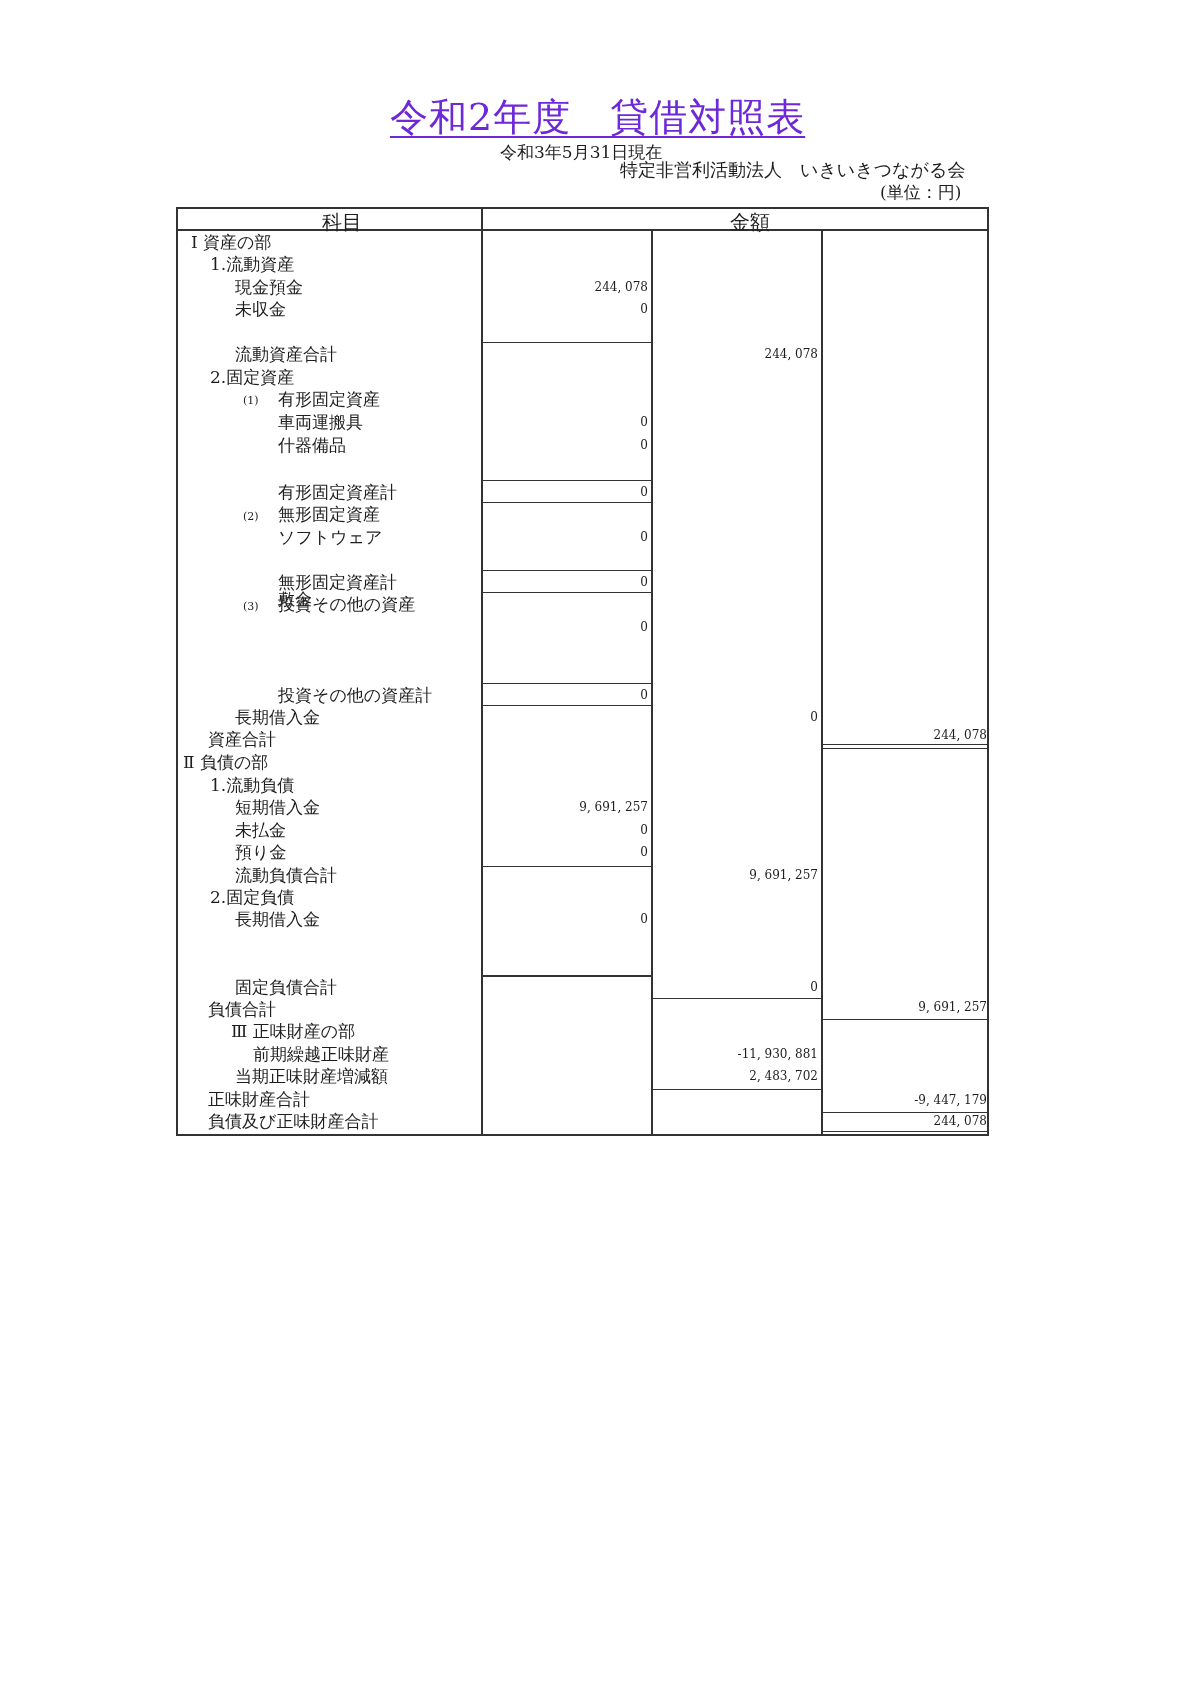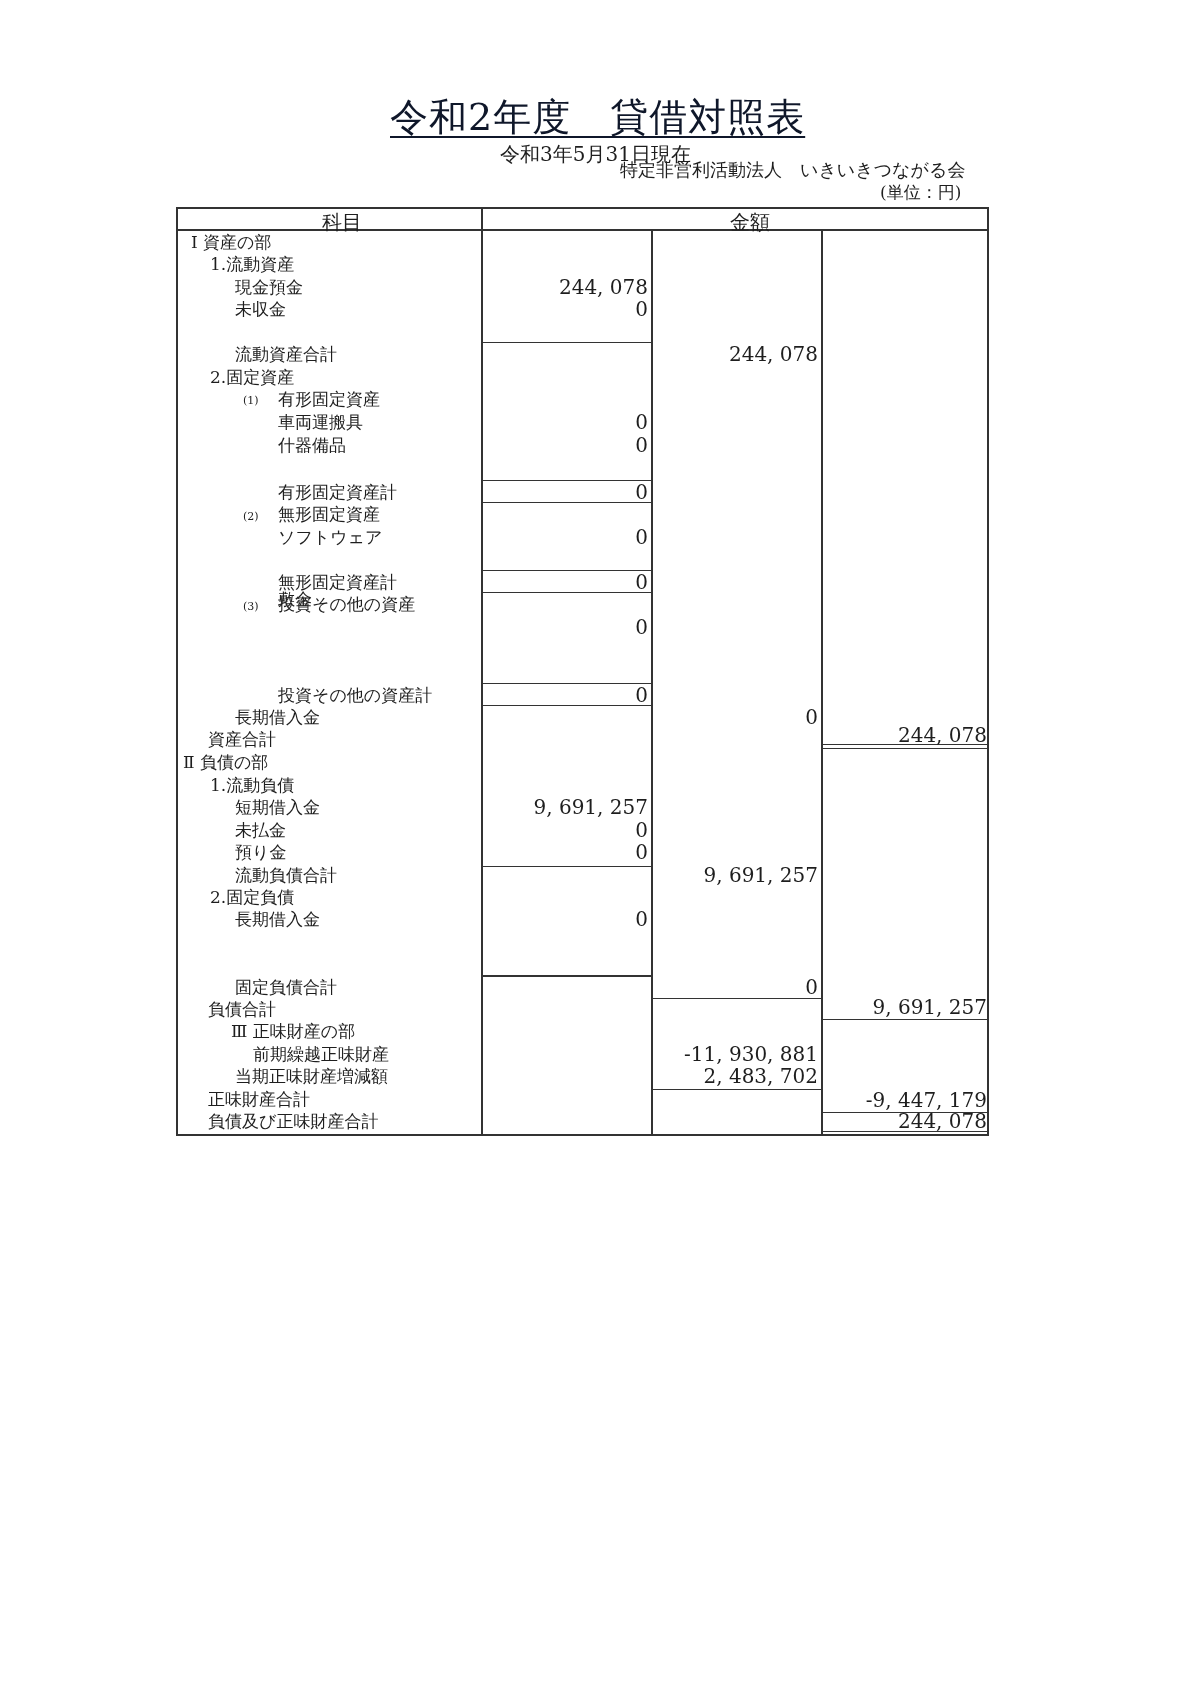--- a/index.html
+++ b/index.html
@@ -1,34 +1,34 @@
 <!DOCTYPE html>
 <html><head>
   <meta charset="utf-8">
   <style>
     html, body { margin: 0; padding: 0; background: #ffffff; }
     body { width: 1191px; height: 1684px; position: relative; overflow: hidden;
            font-family: "DejaVu Serif", "Liberation Serif", serif; color: #1e1e1e; }
     .abs { position: absolute; white-space: nowrap; }
     .title { left: 390px; top: 92px; font-size: 38px; letter-spacing: 1px;
              text-decoration: underline; text-decoration-thickness: 2px; text-underline-offset: 6px;
-             font-family: "DejaVu Serif", serif; color: #0f172a; }
-    .date { left: 500px; top: 141px; font-size: 20px; }
+             font-family: "DejaVu Serif", serif; color: #6d28d9; }
+    .date { left: 500px; top: 141px; font-size: 17px; }
     .org { left: 620px; top: 158px; font-size: 18px; }
     .unit { left: 880px; top: 181px; font-size: 17px; }
 
     .tbl { position: absolute; left: 176px; top: 207px; width: 813px; height: 929px;
            border: 2px solid #333; box-sizing: border-box; }
     .vline { position: absolute; background: #333; width: 2px; }
     .hline { position: absolute; background: #333; height: 2px; }
     .hline.thin { height: 1px; }
     .hdr { position: absolute; font-size: 20px; margin-left: 12px; }
 
     .row { position: absolute; font-size: 17px; line-height: 22px; }
-    .num { position: absolute; font-size: 20px; line-height: 22px; text-align: right; }
+    .num { position: absolute; font-size: 12px; line-height: 22px; text-align: right; }
     .small { font-size: 11px; }
   </style>
 </head>
 <body>
 
 <div class="abs title">令和2年度　貸借対照表</div>
 <div class="abs date">令和3年5月31日現在</div>
 <div class="abs org">特定非営利活動法人　いきいきつながる会</div>
 <div class="abs unit">(単位：円)</div>
 

